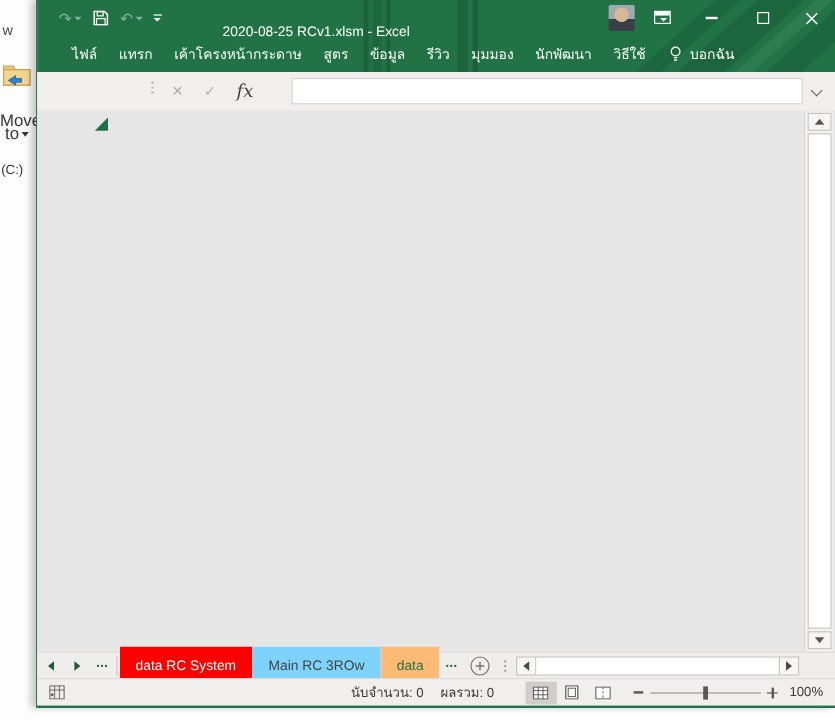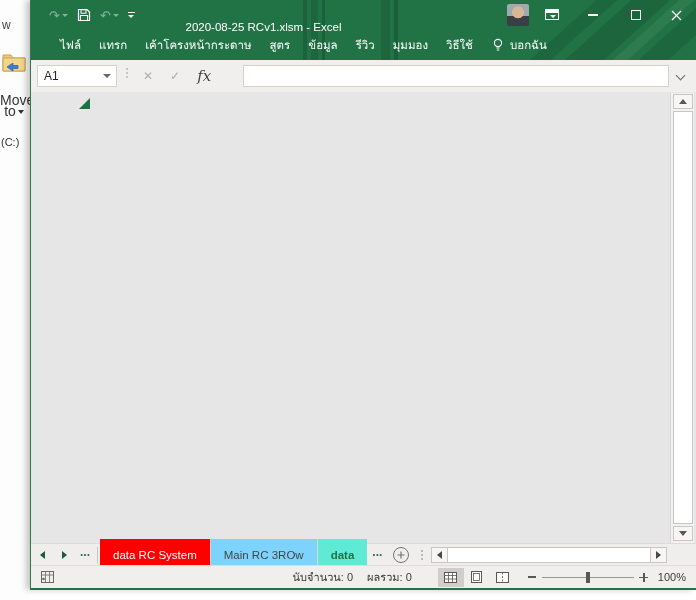--- a/index.html
+++ b/index.html
@@ -86,21 +86,21 @@
 
   
   .tabbar { position:absolute; left:0; top:543px; width:100%; height:22px; background:#f0eeec; display:flex; align-items:center; border-top:1px solid #dedbd8; }
   .nav-arrow { width:22px; height:22px; display:flex; align-items:center; justify-content:center; }
   .nav-arrow .tri-lf { border-right-color:#1e5b38; } .nav-arrow .tri-rt { border-left-color:#1e5b38; }
   .ellipsis { color:#217346; font-weight:bold; font-size:12px; padding:0 5px 6px 5px; }
   .tb-div { width:1px; height:16px; background:#c8c6c4; margin:0 2px; }
   .sheet-tab { height:32px; display:flex; align-items:center; padding:4px 13px; font-size:11.5px; white-space:nowrap; cursor:default; }
   .sheet-tab.red { background:#ff0000; color:#ffffff; border-right:1px solid #d8d5d2; }
   .sheet-tab.normal { background:#7dd3fc; color:#444; border-right:1px solid #d8d5d2; }
-  .sheet-tab.active { background:#5eead4; color:#217346; font-weight:bold; box-shadow:inset 0 -2px 0 #217346; }
+  .sheet-tab.active { background:#fdba74; color:#217346; font-weight:normal; box-shadow:inset 0 -2px 0 #217346; }
   .new-sheet { width:16px; height:16px; border:1px solid #767472; border-radius:50%; margin:0 6px; display:flex; align-items:center; justify-content:center; }
   .tb-dots { display:flex; flex-direction:column; gap:2px; margin:0 6px; }
   .tb-dots i { width:2px; height:2px; background:#a8a6a4; border-radius:50%; display:block; }
   .h-scroll { display:flex; align-items:center; height:16px; margin-left:2px; }
   .h-btn { width:17px; height:16px; background:#f7f6f5; border:1px solid #c8c6c4; display:flex; align-items:center; justify-content:center; }
   .h-thumb { width:202px; height:16px; background:#ffffff; border:1px solid #c8c6c4; border-left:none; border-right:none; }
 
   
   .statusbar { position:absolute; left:0; top:565px; width:100%; height:23px; background:#f1efed; border-top:1px solid #dedbd8; display:flex; align-items:center; font-size:11px; color:#3b3a39; }
   .macro-btn { margin-left:6px; width:20px; height:18px; display:flex; align-items:center; justify-content:center; }
@@ -197,37 +197,34 @@
       </div>
 
       <div class="tabs-row">
         <div class="rtab">ไฟล์</div>
         <div class="rtab">แทรก</div>
         <div class="rtab">เค้าโครงหน้ากระดาษ</div>
         <div class="rtab">สูตร</div>
         <div class="rtab">ข้อมูล</div>
         <div class="rtab">รีวิว</div>
         <div class="rtab">มุมมอง</div>
+        <div class="rtab">นักพัฒนา</div>
         <div class="rtab">วิธีใช้</div>
         <div class="tellme">
           <svg width="12" height="14" viewBox="0 0 12 14">
             <circle cx="6" cy="5" r="3.6" fill="none" stroke="#fff" stroke-width="1.1"></circle>
             <path d="M4.5 10 H7.5 M4.8 12 H7.2" stroke="#fff" stroke-width="1.1"></path>
           </svg>
           <span>บอกฉัน</span>
         </div>
 
       </div>
     </div>
 
     <div class="formula-row">
-      <div class="name-box">
-        <span class="val">A1</span>
-        <span class="dd"></span>
-      </div>
       <div class="fbar-sep">
           <i></i>
           <i></i>
           <i></i>
         </div>
       <div class="fbar-btns">
         <span class="fbtn">✕</span>
         <span class="fbtn">✓</span>
         <span class="fx">fx</span>
       </div>

